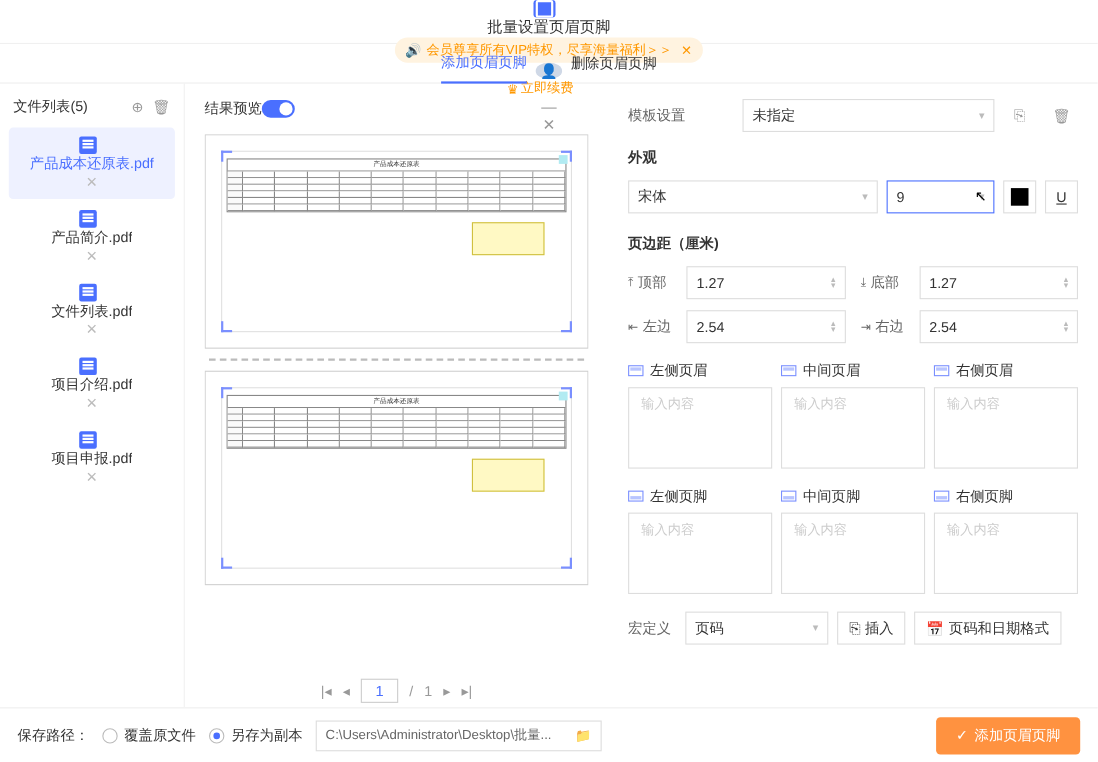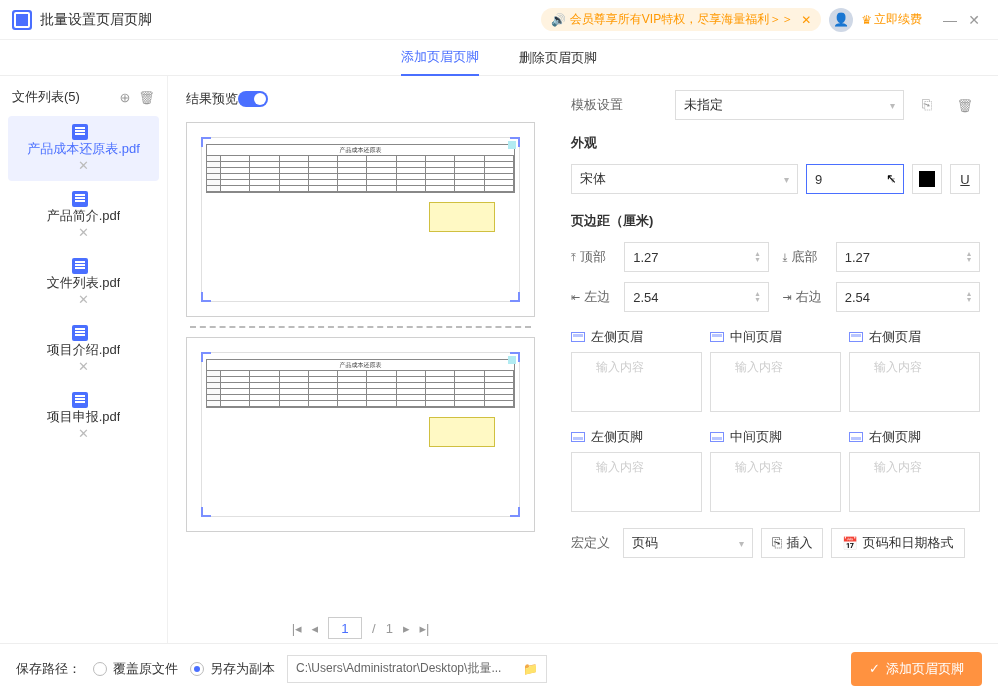--- a/index.html
+++ b/index.html
@@ -1,19 +1,19 @@
 <!DOCTYPE html>
 <html><head>
   <meta charset="utf-8">
   <style>
     * { box-sizing: border-box; margin: 0; padding: 0; }
     body { font-family: "Microsoft YaHei", Arial, sans-serif; font-size: 13px; color: #333; background: #fff; width: 998px; height: 693px; overflow: hidden; }
     
     
-    .titlebar { height: 40px; display: flex; align-items: center; padding: 0 12px; border-bottom: 1px solid #f0f0f0; }
+    .titlebar { height: 40px; display: flex; align-items: center; padding: 0 12px; border-bottom: 1px solid #f0f0f0; flex-direction: column; }
     .titlebar-icon { width: 20px; height: 20px; background: #4a6fff; border-radius: 3px; margin-right: 8px; display: flex; align-items: center; justify-content: center; }
     .titlebar-icon::before { content: ""; width: 12px; height: 12px; border: 2px solid #fff; border-radius: 2px; }
     .titlebar-title { font-size: 14px; color: #333; flex: 0 0 auto; }
     .titlebar-spacer { flex: 1; }
     .vip-pill { background: #fff3e0; color: #ff9800; border-radius: 14px; padding: 3px 10px; font-size: 12px; display: flex; align-items: center; gap: 4px; }
     .vip-close { color: #ff9800; cursor: pointer; margin-left: 4px; }
     .avatar { width: 24px; height: 24px; border-radius: 50%; background: #cfd8e6; margin: 0 8px; display:flex; align-items:center; justify-content:center; color:#fff;}
     .renew { color: #ff9800; font-size: 12px; margin-right: 16px; display:flex; align-items:center; gap:2px;}
     .win-ctrl { width: 24px; text-align: center; color: #999; cursor: pointer; font-size: 14px; }
     
@@ -81,21 +81,21 @@
     .u-btn{ width:30px; height:30px; border:1px solid #ddd; display:flex; align-items:center; justify-content:center; text-decoration:underline;}
     .margin-grid{ display:grid; grid-template-columns: auto 1fr auto 1fr; gap:10px 14px; align-items:center; margin-bottom:16px;}
     .margin-label{ color:#666; display:flex; align-items:center; gap:4px; font-size:13px;}
     .spin{ height:30px; border:1px solid #ddd; display:flex; align-items:center; padding:0 8px; justify-content:space-between;}
     .spin-arrows{ display:flex; flex-direction:column; line-height:6px; color:#bbb; font-size:8px;}
     .hf-grid{ display:grid; grid-template-columns: 1fr 1fr 1fr; gap:8px; margin-bottom:16px;}
     .hf-label{ color:#333; font-size:13px; display:flex; align-items:center; gap:6px; margin-bottom:6px;}
     .hf-icon{ width:14px; height:10px; border:1px solid #7a8fff; position:relative;}
     .hf-icon.h::before{content:""; position:absolute; top:1px; left:1px; right:1px; height:3px; background:#b8c5ff;}
     .hf-icon.f::before{content:""; position:absolute; bottom:1px; left:1px; right:1px; height:3px; background:#b8c5ff;}
-    .hf-input{ height:60px; border:1px solid #ddd; padding:6px 24px; color:#ccc; font-size:12px;}
+    .hf-input{ height:74px; border:1px solid #ddd; padding:6px 11px; color:#ccc; font-size:12px;}
     .macro-row{ display:flex; align-items:center; gap:8px;}
     .macro-label{ color:#666; min-width:44px;}
     .macro-sel{ flex:0 0 130px; height:30px; border:1px solid #ddd; display:flex; align-items:center; padding:0 8px; justify-content:space-between;}
     .macro-btn{ height:30px; border:1px solid #ddd; padding:0 10px; display:flex; align-items:center; gap:4px; cursor:pointer;}
     
     
     .footer { height:50px; border-top:1px solid #eee; display:flex; align-items:center; padding: 0 16px; gap:12px;}
     .radio{ width:14px; height:14px; border:1px solid #bbb; border-radius:50%; display:inline-flex; align-items:center; justify-content:center;}
     .radio.checked::after{content:""; width:6px; height:6px; border-radius:50%; background:#4a6fff;}
     .path-box{ flex:0 0 260px; height:28px; border:1px solid #ddd; display:flex; align-items:center; padding:0 8px; color:#666; font-size:12px; gap:6px;}

